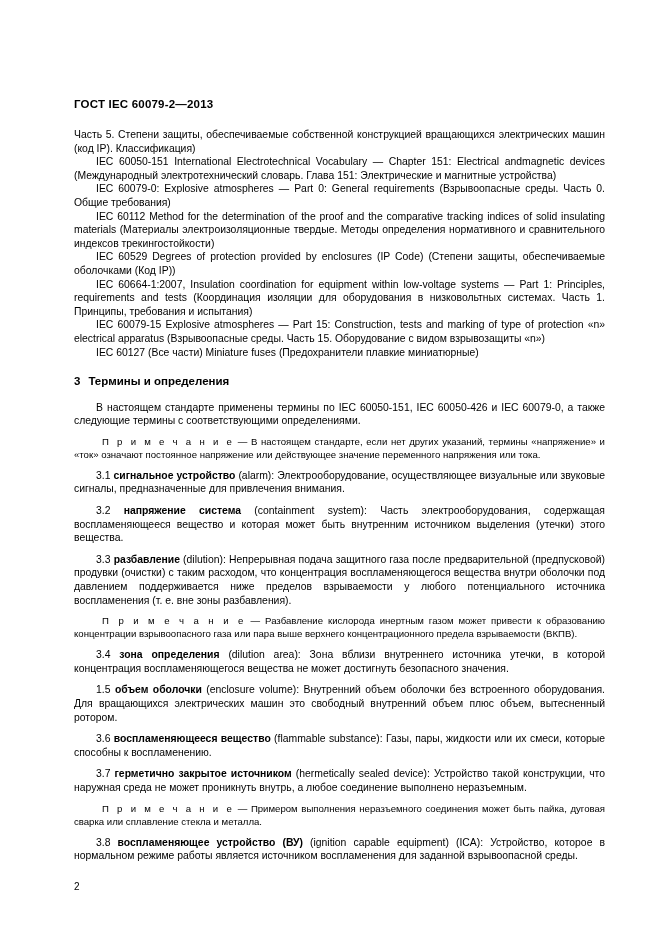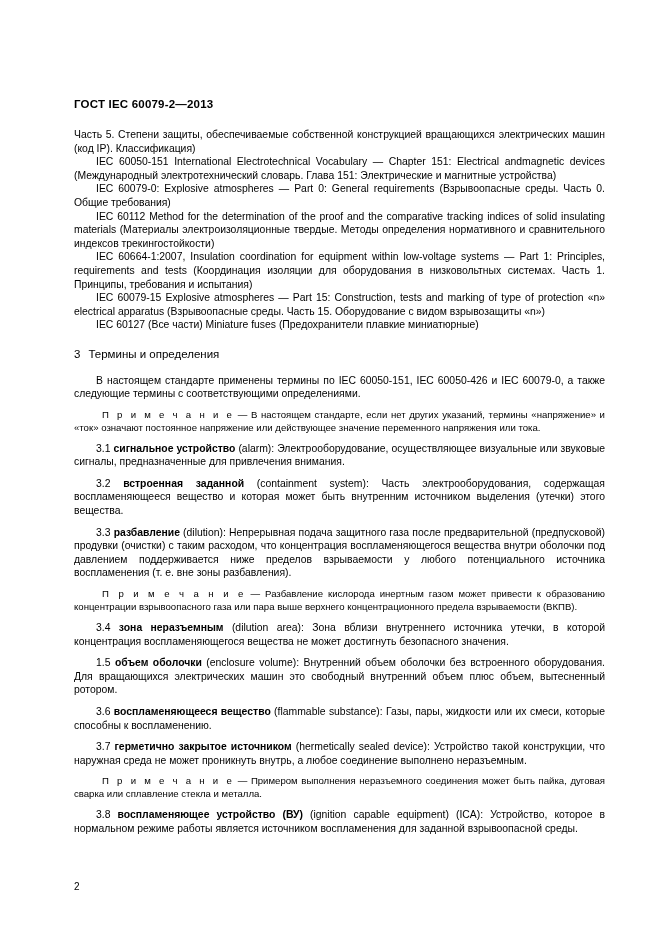--- a/index.html
+++ b/index.html
@@ -38,21 +38,21 @@
     margin: 0;
   }
   p.ind {
     text-indent: 22px;
   }
   p.noind {
     text-indent: 0;
   }
   .section-heading {
     font-size: 11.5px;
-    font-weight: normal;
+    font-weight: bold;
     margin: 16px 0 12px 0;
     text-indent: 0;
   }
   .section-heading .num {
     margin-right: 8px;
   }
   .note {
     font-size: 9.6px;
     line-height: 13px;
     text-align: justify;
@@ -82,41 +82,42 @@
 <div class="page">
 
   <div class="header">ГОСТ IEC 60079-2—2013</div>
 
   <div class="body-text">
 
     <p class="noind">Часть 5. Степени защиты, обеспечиваемые собственной конструкцией вращающихся электрических машин (код IP). Классификация)</p>
     <p class="ind">IEC 60050-151 International Electrotechnical Vocabulary — Chapter 151: Electrical andmagnetic devices (Международный электротехнический словарь. Глава 151: Электрические и магнитные устройства)</p>
     <p class="ind">IEC 60079-0: Explosive atmospheres — Part 0: General requirements (Взрывоопасные среды. Часть 0. Общие требования)</p>
     <p class="ind">IEC 60112 Method for the determination of the proof and the comparative tracking indices of solid insulating materials (Материалы электроизоляционные твердые. Методы определения нормативного и сравнительного индексов трекингостойкости)</p>
+    <p class="ind">IEC 60529 Degrees of protection provided by enclosures (IP Code) (Степени защиты, обеспечиваемые оболочками (Код IP))</p>
     <p class="ind">IEC 60664-1:2007, Insulation coordination for equipment within low-voltage systems — Part 1: Principles, requirements and tests (Координация изоляции для оборудования в низковольтных системах. Часть 1. Принципы, требования и испытания)</p>
     <p class="ind">IEC 60079-15 Explosive atmospheres — Part 15: Construction, tests and marking of type of protection «n» electrical apparatus (Взрывоопасные среды. Часть 15. Оборудование с видом взрывозащиты «n»)</p>
     <p class="ind">IEC 60127 (Все части) Miniature fuses (Предохранители плавкие миниатюрные)</p>
 
     <div class="section-heading">
       <span class="num">3</span><span>Термины и определения</span>
     </div>
 
     <p class="ind">В настоящем стандарте применены термины по IEC 60050-151, IEC 60050-426 и IEC 60079-0, а также следующие термины с соответствующими определениями.</p>
 
     <p class="note"><span class="note-label">П р и м е ч а н и е</span><span> — В настоящем стандарте, если нет других указаний, термины «напряжение» и «ток» означают постоянное напряжение или действующее значение переменного напряжения или тока.</span></p>
 
     <p class="ind term-block"><span>3.1</span> <b class="term">сигнальное устройство</b><span> (alarm): Электрооборудование, осуществляющее визуальные или звуковые сигналы, предназначенные для привлечения внимания.</span></p>
 
-    <p class="ind term-block"><span>3.2</span> <b class="term">встроенная заданной</b><span> (containment system): Часть электрооборудования, содержащая воспламеняющееся вещество и которая может быть внутренним источником выделения (утечки) этого вещества.</span></p>
+    <p class="ind term-block"><span>3.2</span> <b class="term">напряжение система</b><span> (containment system): Часть электрооборудования, содержащая воспламеняющееся вещество и которая может быть внутренним источником выделения (утечки) этого вещества.</span></p>
 
     <p class="ind term-block"><span>3.3</span> <b class="term">разбавление</b><span> (dilution): Непрерывная подача защитного газа после предварительной (предпусковой) продувки (очистки) с таким расходом, что концентрация воспламеняющегося вещества внутри оболочки под давлением поддерживается ниже пределов взрываемости у любого потенциального источника воспламенения (т. е. вне зоны разбавления).</span></p>
 
     <p class="note"><span class="note-label">П р и м е ч а н и е</span><span> — Разбавление кислорода инертным газом может привести к образованию концентрации взрывоопасного газа или пара выше верхнего концентрационного предела взрываемости (ВКПВ).</span></p>
 
-    <p class="ind term-block"><span>3.4</span> <b class="term">зона неразъемным</b><span> (dilution area): Зона вблизи внутреннего источника утечки, в которой концентрация воспламеняющегося вещества не может достигнуть безопасного значения.</span></p>
+    <p class="ind term-block"><span>3.4</span> <b class="term">зона определения</b><span> (dilution area): Зона вблизи внутреннего источника утечки, в которой концентрация воспламеняющегося вещества не может достигнуть безопасного значения.</span></p>
 
     <p class="ind term-block"><span>1.5</span> <b class="term">объем оболочки</b><span> (enclosure volume): Внутренний объем оболочки без встроенного оборудования. Для вращающихся электрических машин это свободный внутренний объем плюс объем, вытесненный ротором.</span></p>
 
     <p class="ind term-block"><span>3.6</span> <b class="term">воспламеняющееся вещество</b><span> (flammable substance): Газы, пары, жидкости или их смеси, которые способны к воспламенению.</span></p>
 
     <p class="ind term-block"><span>3.7</span> <b class="term">герметично закрытое источником</b><span> (hermetically sealed device): Устройство такой конструкции, что наружная среда не может проникнуть внутрь, а любое соединение выполнено неразъемным.</span></p>
 
     <p class="note"><span class="note-label">П р и м е ч а н и е</span><span> — Примером выполнения неразъемного соединения может быть пайка, дуговая сварка или сплавление стекла и металла.</span></p>
 
     <p class="ind term-block"><span>3.8</span> <b class="term">воспламеняющее устройство (ВУ)</b><span> (ignition capable equipment) (ICA): Устройство, которое в нормальном режиме работы является источником воспламенения для заданной взрывоопасной среды.</span></p>

